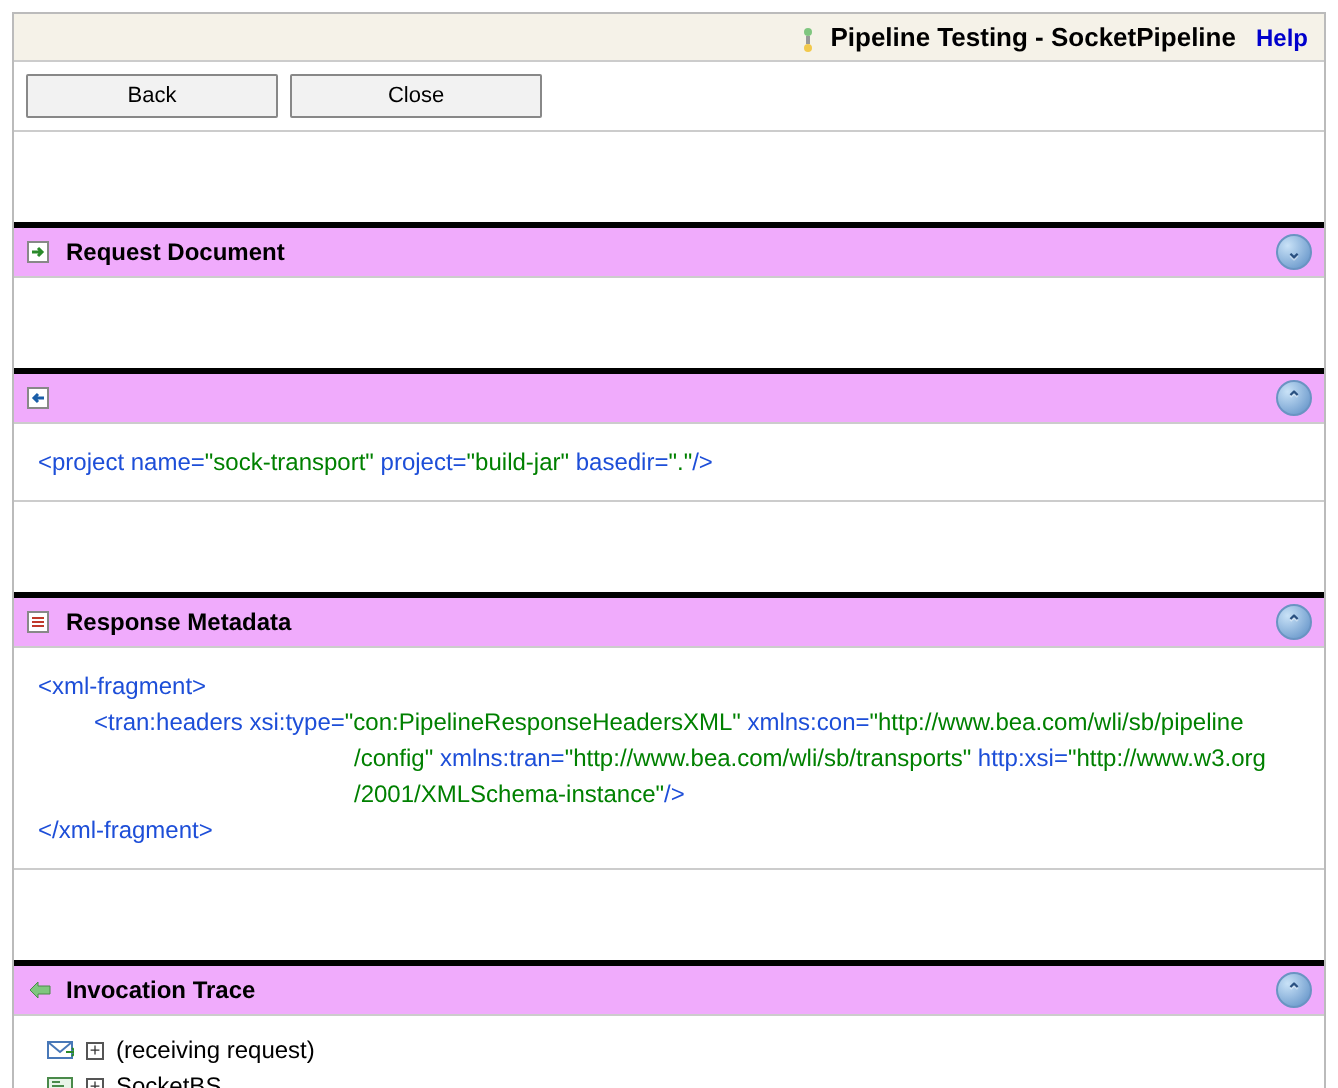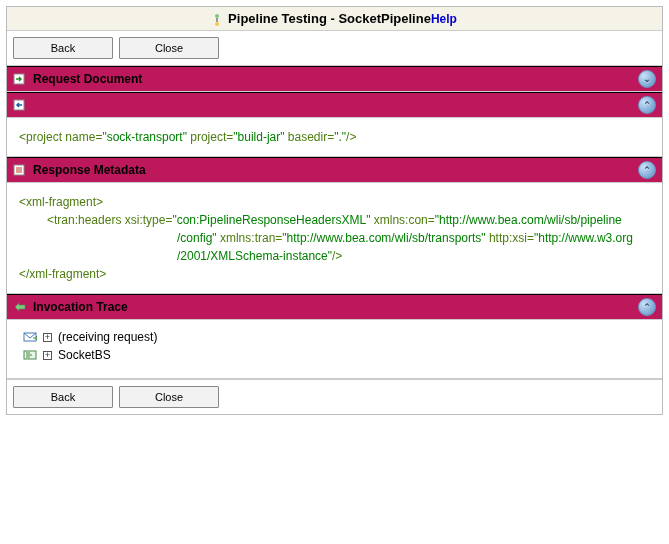--- a/index.html
+++ b/index.html
@@ -11,68 +11,70 @@
     background: #fff;
     width: 669px;
   }
   .panel {
     border: 1px solid #bbb;
   }
   .page-title-row {
     background: #f5f2e8;
     padding: 4px 8px;
     display: flex;
-    justify-content: center;
+    justify-content: flex-end;
     align-items: center;
     border-bottom: 1px solid #ccc;
   }
   .page-title {
     font-weight: bold;
     font-size: 13px;
     color: #000;
     display: flex;
     align-items: center;
     gap: 6px;
   }
   .help-link {
     color: #0000cc;
     font-weight: bold;
     text-decoration: none;
     font-size: 12px;
+    padding-left: 10px;
   }
   .button-row {
     background: #fff;
     padding: 6px;
     display: flex;
     gap: 6px;
     border-bottom: 1px solid #ccc;
   }
   .button-row.bottom {
     border-top: 1px solid #ccc;
     border-bottom: none;
   }
   .btn {
-    width: 100px;
+    width: 126px;
     height: 22px;
     font-size: 11px;
     background: #f2f2f2;
     border: 1px solid #888;
     cursor: pointer;
     border-radius: 1px;
   }
   .section-header {
-    background: #be185d;
-    border-top: 1px solid #000000;
+    background: #f0abfc;
+    border-top: 3px solid #000000;
     border-bottom: 1px solid #ccc;
     padding: 3px 6px;
     display: flex;
     justify-content: space-between;
     align-items: center;
     font-weight: bold;
     font-size: 12px;
+    margin-top: 45px;
   }
   .section-header .title-group {
     display: flex;
     align-items: center;
     gap: 6px;
   }
   .collapse-btn {
     width: 18px;
     height: 18px;
     border-radius: 50%;
@@ -88,21 +90,21 @@
     line-height: 1;
   }
   .section-body {
     padding: 10px 12px;
     font-family: Arial, sans-serif;
     font-size: 12px;
     line-height: 1.5;
     border-bottom: 1px solid #ccc;
     background: #fff;
   }
-  .xml-tag { color: #4d7c0f; }
+  .xml-tag { color: #1d4ed8; }
   .xml-attr { color: #008000; }
   .xml-text { color: #0000cc; }
   .indent1 { padding-left: 28px; display: block; }
   .hang { padding-left: 130px; display: block; }
   .trace-body {
     padding: 8px 10px 14px 10px;
     background: #fff;
     border-bottom: 1px solid #ccc;
   }
   .trace-item {

